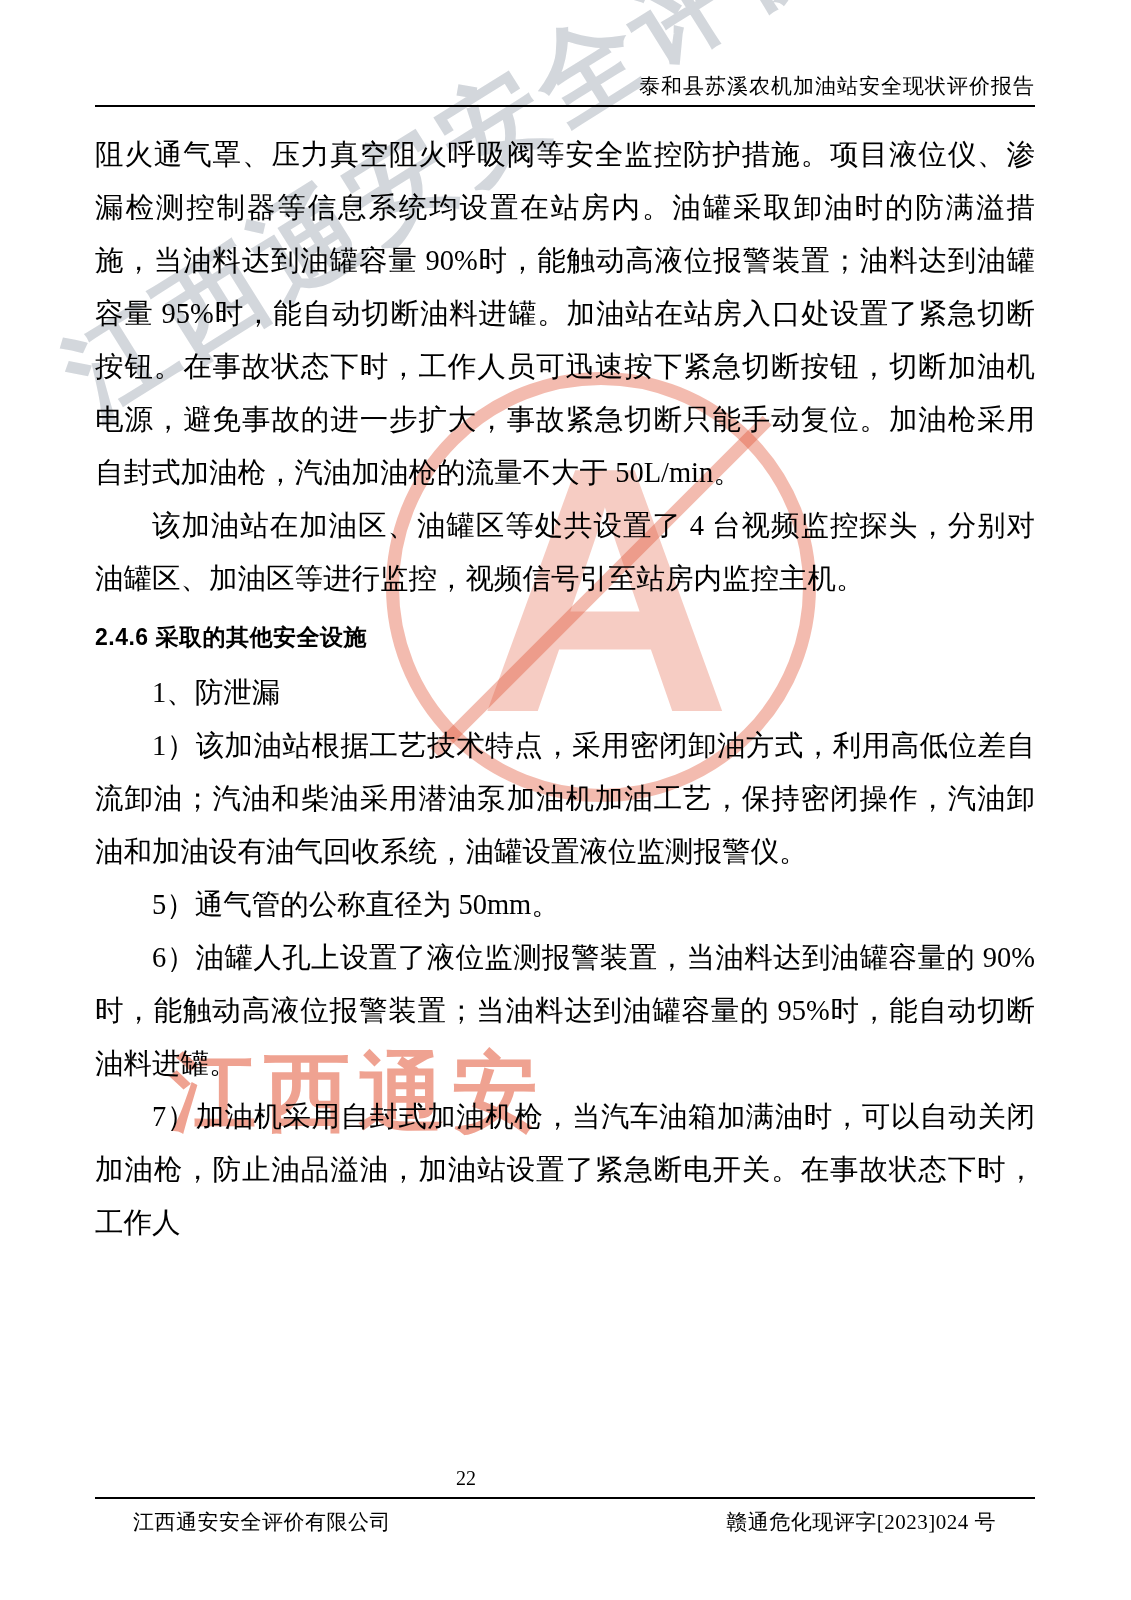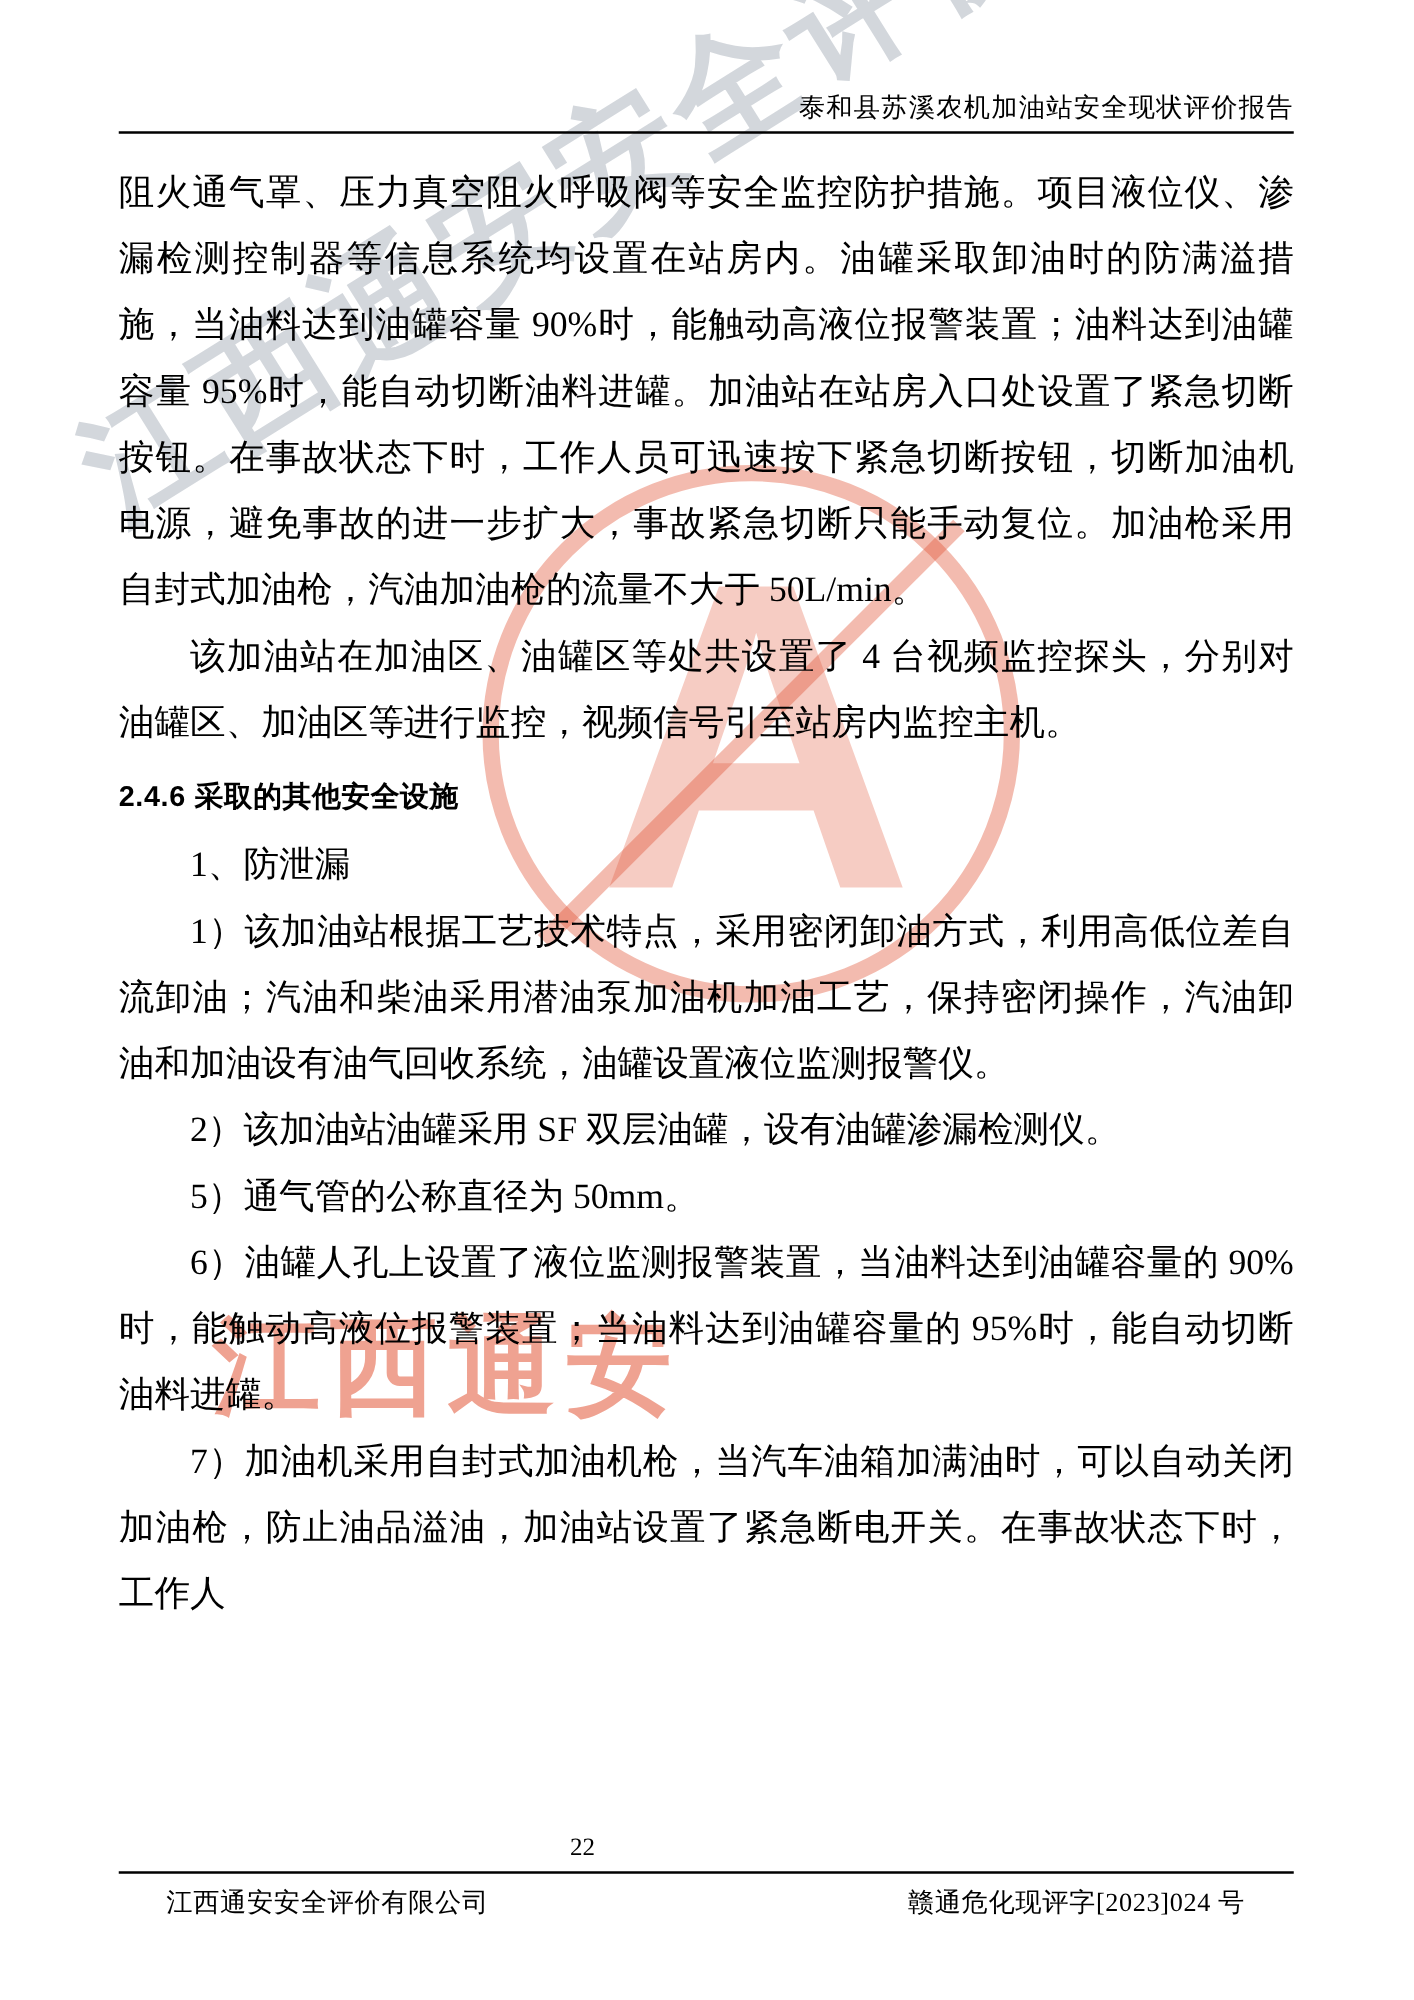--- a/index.html
+++ b/index.html
@@ -189,21 +189,20 @@
     <div class="header-rule"></div>
 
     <div class="body-text">
       <p>阻火通气罩、压力真空阻火呼吸阀等安全监控防护措施。项目液位仪、渗漏检测控制器等信息系统均设置在站房内。油罐采取卸油时的防满溢措施，当油料达到油罐容量 90%时，能触动高液位报警装置；油料达到油罐容量 95%时，能自动切断油料进罐。加油站在站房入口处设置了紧急切断按钮。在事故状态下时，工作人员可迅速按下紧急切断按钮，切断加油机电源，避免事故的进一步扩大，事故紧急切断只能手动复位。加油枪采用自封式加油枪，汽油加油枪的流量不大于 50L/min。</p>
       <p class="indent">该加油站在加油区、油罐区等处共设置了 4 台视频监控探头，分别对油罐区、加油区等进行监控，视频信号引至站房内监控主机。</p>
 
       <p class="heading">2.4.6 采取的其他安全设施</p>
 
       <p class="indent">1、防泄漏</p>
       <p class="indent">1）该加油站根据工艺技术特点，采用密闭卸油方式，利用高低位差自流卸油；汽油和柴油采用潜油泵加油机加油工艺，保持密闭操作，汽油卸油和加油设有油气回收系统，油罐设置液位监测报警仪。</p>
-      <p class="indent">2）该加油站油罐采用 SF 双层油罐，设有油罐渗漏检测仪。</p>
       <p class="indent">5）通气管的公称直径为 50mm。</p>
       <p class="indent">6）油罐人孔上设置了液位监测报警装置，当油料达到油罐容量的 90%时，能触动高液位报警装置；当油料达到油罐容量的 95%时，能自动切断油料进罐。</p>
       <p class="indent">7）加油机采用自封式加油机枪，当汽车油箱加满油时，可以自动关闭加油枪，防止油品溢油，加油站设置了紧急断电开关。在事故状态下时，工作人</p>
     </div>
 
     <div class="page-number">22</div>
     <div class="footer-rule"></div>
     <div class="footer-left">江西通安安全评价有限公司</div>
     <div class="footer-right">赣通危化现评字[2023]024 号</div>
 

